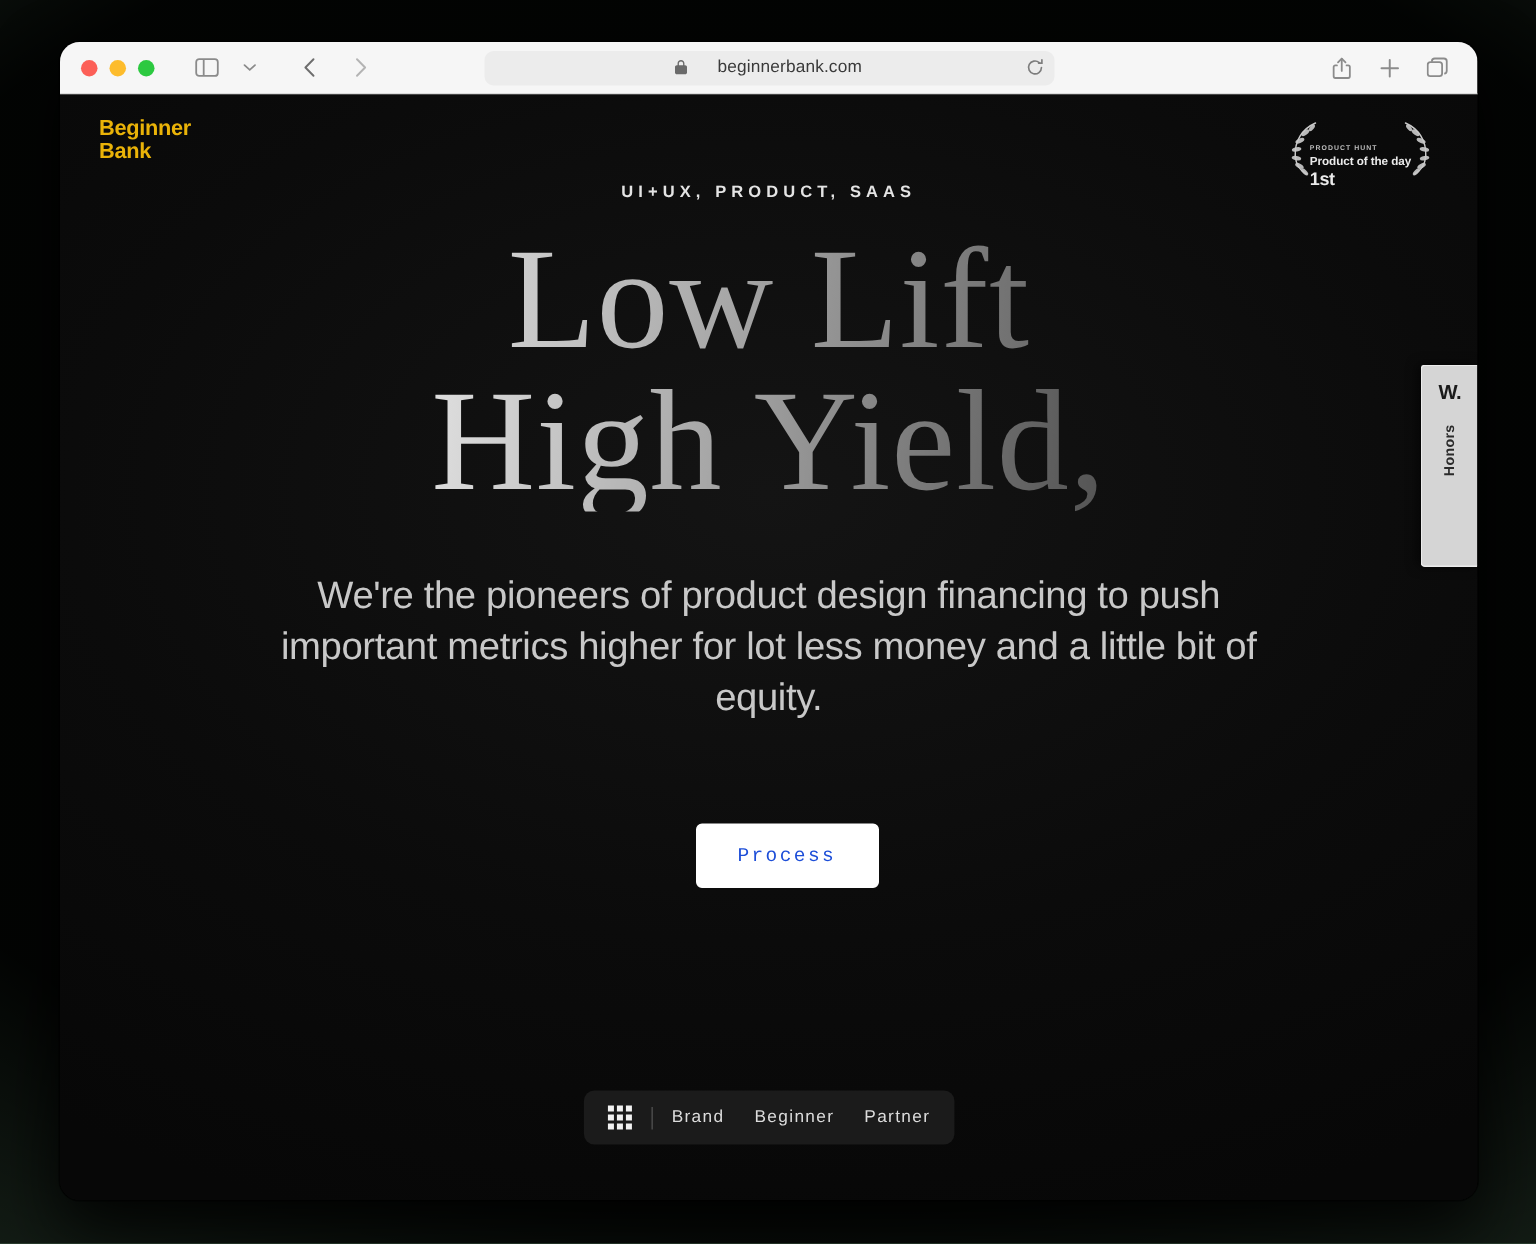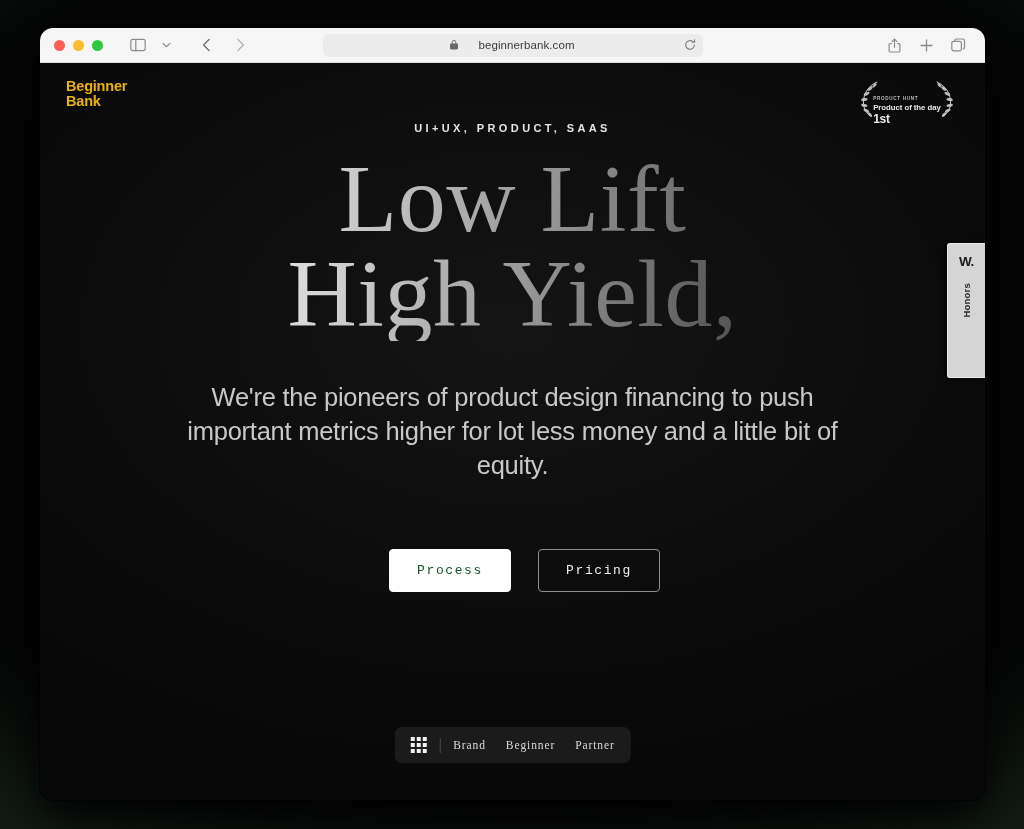--- a/index.html
+++ b/index.html
@@ -283,21 +283,21 @@
     height: 43px;
     min-width: 122px;
     padding: 0 24px;
     display: flex;
     align-items: center;
     justify-content: center;
     border-radius: 4px;
   }
   .btn-primary {
     background: #ffffff;
-    color: #14532d;
+    color: #1d4ed8;
     border: 1px solid #ffffff;
     font-weight: 400;
     margin-left: 24px;
   }
   .btn-secondary {
     background: transparent;
     color: #efefef;
     border: 1.5px solid #8f8f8f;
   }
 
@@ -325,21 +325,21 @@
   .grid-icon i { background: #f2f2f2; display: block; width: 4px; height: 4px; }
   .nav-divider {
     width: 1px; height: 15px;
     background: #4a4a4a;
   }
   .nav-links {
     display: flex;
     gap: 20px;
   }
   .nav-link {
-    font-family: Liberation Serif, serif;
+    font-family: Liberation Sans, sans-serif;
     font-size: 11.5px;
     color: #dcdcdc;
     letter-spacing: 0.9px;
   }
 </style>
 </head>
 <body>
 
 <div class="backdrop"></div>
 
@@ -470,21 +470,20 @@
 
       <h1 class="headline">
         <span class="headline-line l2">Low Lift</span>
         <span class="headline-line">High Yield,</span>
       </h1>
 
       <p class="subhead">We're the pioneers of product design financing to push important metrics higher for lot less money and a little bit of equity.</p>
 
       <div class="cta-row">
         <button class="btn btn-primary">Process</button>
-        <button class="btn btn-secondary">Pricing</button>
       </div>
     </div>
 
     <div class="bottom-nav">
       <span class="grid-icon">
         <i></i>
           <i></i>
           <i></i>
           <i></i>
           <i></i>

